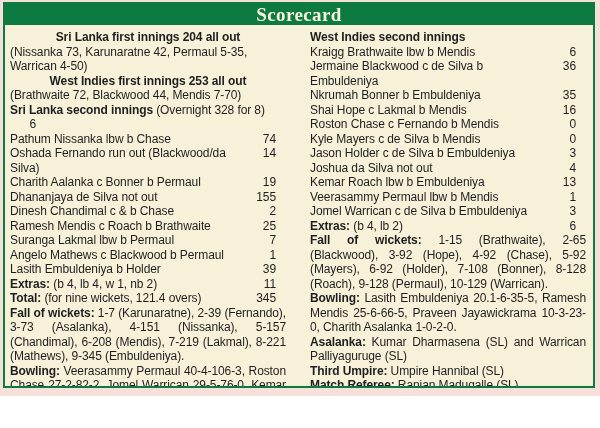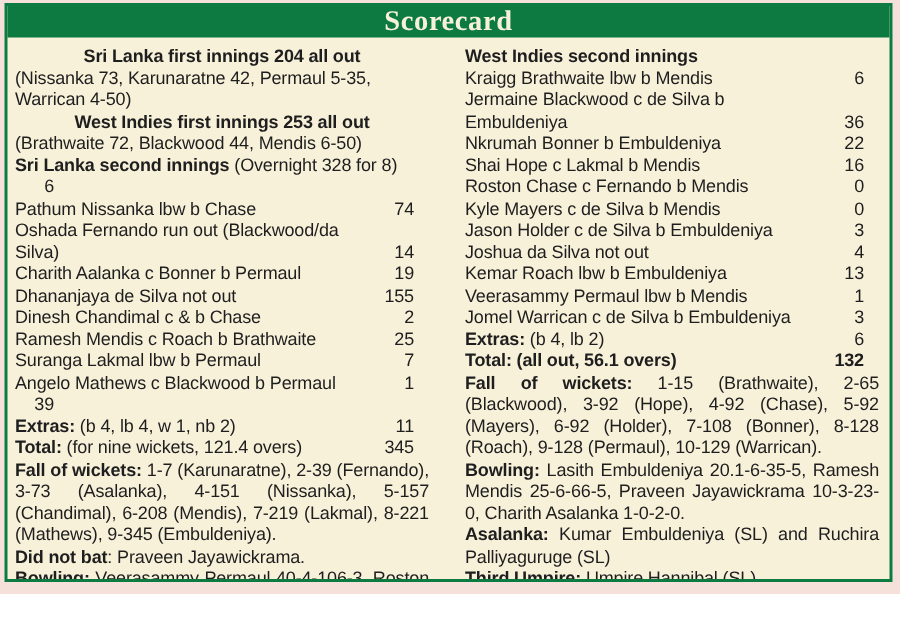--- a/index.html
+++ b/index.html
@@ -28,41 +28,41 @@
     color:var(--cream);letter-spacing:.4px;line-height:1;
   }
   .content{
     display:flex;gap:24px;padding:5px 7px 0 5px;flex:1;overflow:hidden;
   }
   .col{flex:1;min-width:0;font-size:12px;line-height:14.5px;letter-spacing:-.1px;}
   .line{margin:0;}
   .heading{text-align:center;font-weight:bold;}
   .centernote{text-align:left;}
   .subheading b{font-weight:bold;}
-  .bat{display:flex;align-items:flex-end;}
+  .bat{display:flex;}
   .bname{flex:1;min-width:0;}
   .bruns{text-align:right;padding-right:10px;min-width:26px;white-space:nowrap;}
   .para{text-align:justify;}
   .all-bold{font-weight:bold;}
   b{font-weight:bold;}
 </style>
 </head>
 <body>
 
 <div class="page">
   <div class="frame">
     <div class="sc-header">
       <span class="sc-title">Scorecard</span>
     </div>
     <div class="content">
       <div class="col" id="col-left">
           <div class="line heading">Sri Lanka first innings 204 all out</div>
           <div class="line centernote">(Nissanka 73, Karunaratne 42, Permaul 5-35, Warrican 4-50)</div>
           <div class="line heading">West Indies first innings 253 all out</div>
-          <div class="line ">(Brathwaite 72, Blackwood 44, Mendis 6-50)</div>
+          <div class="line ">(Brathwaite 72, Blackwood 44, Mendis 7-70)</div>
           <div class="line subheading"><b>Sri Lanka second innings</b><span> (Overnight 328 for 8)</span></div>
           <div class="line bat">
             <span class="bruns">6</span>
           </div>
           <div class="line bat">
             <span class="bname">Pathum Nissanka lbw b Chase</span>
             <span class="bruns">74</span>
           </div>
           <div class="line bat">
             <span class="bname">Oshada Fernando run out (Blackwood/da Silva)</span>
@@ -86,47 +86,47 @@
           </div>
           <div class="line bat">
             <span class="bname">Suranga Lakmal lbw b Permaul</span>
             <span class="bruns">7</span>
           </div>
           <div class="line bat">
             <span class="bname">Angelo Mathews c Blackwood b Permaul</span>
             <span class="bruns">1</span>
           </div>
           <div class="line bat">
+            <span class="bname">Lasith Embuldeniya b Holder</span>
             <span class="bruns">39</span>
           </div>
           <div class="line bat">
             <span class="bname"><b>Extras:</b><span> (b 4, lb 4, w 1, nb 2)</span></span>
             <span class="bruns">11</span>
           </div>
           <div class="line bat">
             <span class="bname"><b>Total:</b><span> (for nine wickets, 121.4 overs)</span></span>
             <span class="bruns">345</span>
           </div>
           <div class="line para"><b>Fall of wickets:</b><span> 1-7 (Karunaratne), 2-39 (Fernando), 3-73 (Asalanka), 4-151 (Nissanka), 5-157 (Chandimal), 6-208 (Mendis), 7-219 (Lakmal), 8-221 (Mathews), 9-345 (Embuldeniya).</span></div>
-          <div class="line para"><b>Did not bat</b><span>: Praveen Jayawickrama.</span></div>
           <div class="line para"><b>Bowling:</b><span> Veerasammy Permaul 40-4-106-3, Roston Chase 27-2-82-2, Jomel Warrican 29-5-76-0, Kemar Roach 8-0-27-0 (w 1) (nb 2), Jason Holder 9.4-1-26-1, Kraigg Brathwaite 5-0-11-1, Nkrumah Bonner 3-1-9-0.</span></div>
         </div>
       <div class="col" id="col-right">
           <div class="line subheading"><b>West Indies second innings</b><span></span></div>
           <div class="line bat">
             <span class="bname">Kraigg Brathwaite lbw b Mendis</span>
             <span class="bruns">6</span>
           </div>
           <div class="line bat">
             <span class="bname">Jermaine Blackwood c de Silva b Embuldeniya</span>
             <span class="bruns">36</span>
           </div>
           <div class="line bat">
             <span class="bname">Nkrumah Bonner b Embuldeniya</span>
-            <span class="bruns">22</span>
+            <span class="bruns">35</span>
           </div>
           <div class="line bat">
             <span class="bname">Shai Hope c Lakmal b Mendis</span>
             <span class="bruns">16</span>
           </div>
           <div class="line bat">
             <span class="bname">Roston Chase c Fernando b Mendis</span>
             <span class="bruns">0</span>
           </div>
           <div class="line bat">
@@ -150,25 +150,21 @@
             <span class="bruns">1</span>
           </div>
           <div class="line bat">
             <span class="bname">Jomel Warrican c de Silva b Embuldeniya</span>
             <span class="bruns">3</span>
           </div>
           <div class="line bat">
             <span class="bname"><b>Extras:</b><span> (b 4, lb 2)</span></span>
             <span class="bruns">6</span>
           </div>
-          <div class="line bat all-bold">
-            <span class="bname"><b>Total:</b><span> (all out, 56.1 overs)</span></span>
-            <span class="bruns">132</span>
-          </div>
           <div class="line para"><b>Fall of wickets:</b><span> 1-15 (Brathwaite), 2-65 (Blackwood), 3-92 (Hope), 4-92 (Chase), 5-92 (Mayers), 6-92 (Holder), 7-108 (Bonner), 8-128 (Roach), 9-128 (Permaul), 10-129 (Warrican).</span></div>
           <div class="line para"><b>Bowling:</b><span> Lasith Embuldeniya 20.1-6-35-5, Ramesh Mendis 25-6-66-5, Praveen Jayawickrama 10-3-23-0, Charith Asalanka 1-0-2-0.</span></div>
-          <div class="line para"><b>Asalanka:</b><span> Kumar Embuldeniya (SL) and Ruchira Palliyaguruge (SL)</span></div>
+          <div class="line para"><b>Asalanka:</b><span> Kumar Dharmasena (SL) and Warrican Palliyaguruge (SL)</span></div>
           <div class="line para"><b>Third Umpire:</b><span> Umpire Hannibal (SL)</span></div>
           <div class="line para"><b>Match Referee:</b><span> Ranjan Madugalle (SL)</span></div>
         </div>
     </div>
   </div>
 </div>
 
 </body></html>

